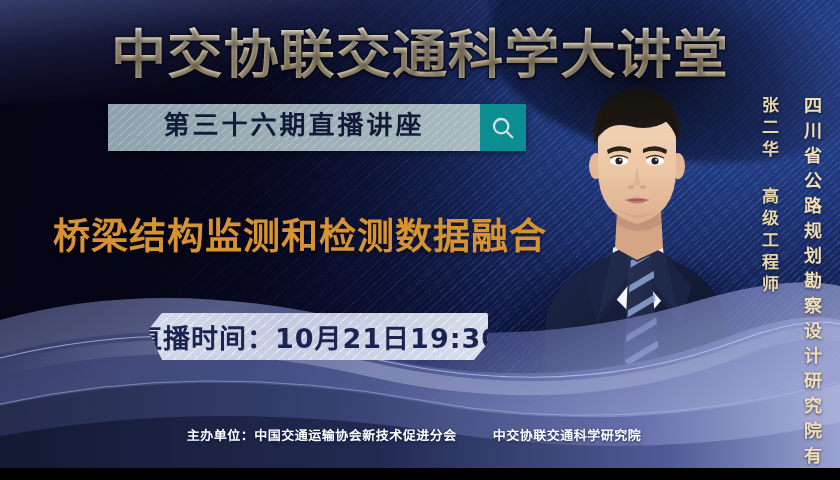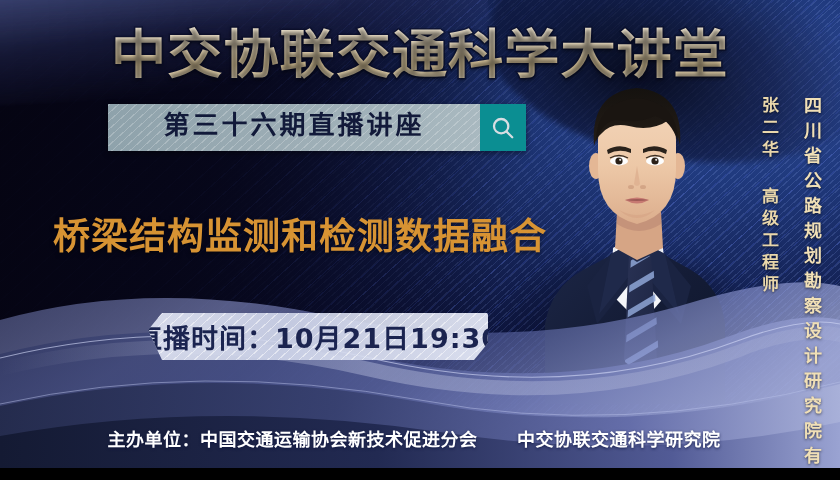--- a/index.html
+++ b/index.html
@@ -173,21 +173,21 @@
     font-size:27px;font-weight:600;letter-spacing:1px;
     color:#1b2450;
     font-family:"DejaVu Sans","Liberation Sans",sans-serif;
     white-space:nowrap;
   }
 
   
   .footer{
     position:absolute;left:0;right:12px;top:425px;
     text-align:center;
-    font-size:18px;font-weight:700;letter-spacing:.5px;
+    font-size:13px;font-weight:700;letter-spacing:.5px;
     color:#ffffff;
     font-family:"DejaVu Sans","Liberation Sans",sans-serif;
     text-shadow:0 1px 3px rgba(10,18,60,.8);
     white-space:nowrap;
   }
   .footer .gap{display:inline-block;width:26px;}
 
   
   .vcol{
     position:absolute;

